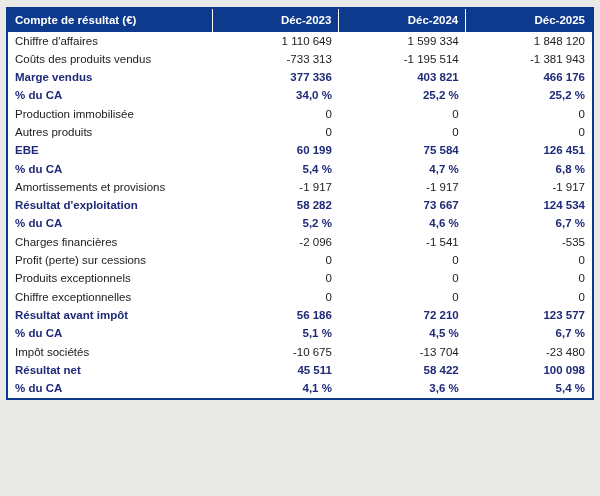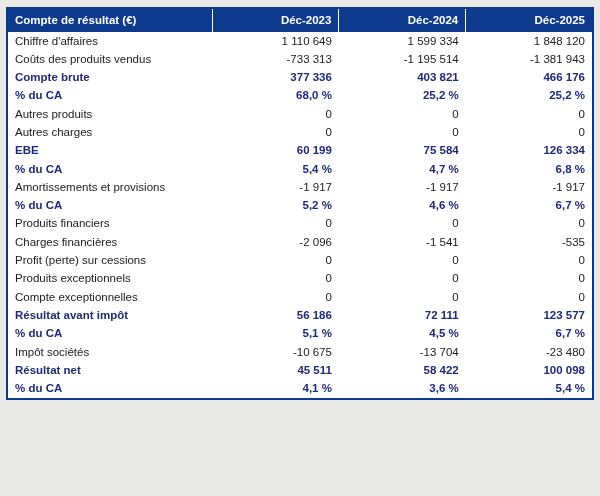--- a/index.html
+++ b/index.html
@@ -78,101 +78,101 @@
           <td class="num">1 599 334</td>
           <td class="num">1 848 120</td>
         </tr>
         <tr>
           <td>Coûts des produits vendus</td>
           <td class="num">-733 313</td>
           <td class="num">-1 195 514</td>
           <td class="num">-1 381 943</td>
         </tr>
         <tr class="emphasis">
-          <td>Compte brute</td>
+          <td>Marge vendus</td>
           <td class="num">377 336</td>
           <td class="num">403 821</td>
           <td class="num">466 176</td>
         </tr>
         <tr class="emphasis">
           <td>% du CA</td>
-          <td class="num">68,0 %</td>
+          <td class="num">34,0 %</td>
           <td class="num">25,2 %</td>
           <td class="num">25,2 %</td>
         </tr>
         <tr>
-          <td>Autres produits</td>
+          <td>Production immobilisée</td>
           <td class="num">0</td>
           <td class="num">0</td>
           <td class="num">0</td>
         </tr>
         <tr>
-          <td>Autres charges</td>
+          <td>Autres produits</td>
           <td class="num">0</td>
           <td class="num">0</td>
           <td class="num">0</td>
         </tr>
         <tr class="emphasis">
           <td>EBE</td>
           <td class="num">60 199</td>
           <td class="num">75 584</td>
-          <td class="num">126 334</td>
+          <td class="num">126 451</td>
         </tr>
         <tr class="emphasis">
           <td>% du CA</td>
           <td class="num">5,4 %</td>
           <td class="num">4,7 %</td>
           <td class="num">6,8 %</td>
         </tr>
         <tr>
           <td>Amortissements et provisions</td>
           <td class="num">-1 917</td>
           <td class="num">-1 917</td>
           <td class="num">-1 917</td>
         </tr>
         <tr class="emphasis">
+          <td>Résultat d'exploitation</td>
+          <td class="num">58 282</td>
+          <td class="num">73 667</td>
+          <td class="num">124 534</td>
+        </tr>
+        <tr class="emphasis">
           <td>% du CA</td>
           <td class="num">5,2 %</td>
           <td class="num">4,6 %</td>
           <td class="num">6,7 %</td>
-        </tr>
-        <tr>
-          <td>Produits financiers</td>
-          <td class="num">0</td>
-          <td class="num">0</td>
-          <td class="num">0</td>
         </tr>
         <tr>
           <td>Charges financières</td>
           <td class="num">-2 096</td>
           <td class="num">-1 541</td>
           <td class="num">-535</td>
         </tr>
         <tr>
           <td>Profit (perte) sur cessions</td>
           <td class="num">0</td>
           <td class="num">0</td>
           <td class="num">0</td>
         </tr>
         <tr>
           <td>Produits exceptionnels</td>
           <td class="num">0</td>
           <td class="num">0</td>
           <td class="num">0</td>
         </tr>
         <tr>
-          <td>Compte exceptionnelles</td>
+          <td>Chiffre exceptionnelles</td>
           <td class="num">0</td>
           <td class="num">0</td>
           <td class="num">0</td>
         </tr>
         <tr class="emphasis">
           <td>Résultat avant impôt</td>
           <td class="num">56 186</td>
-          <td class="num">72 111</td>
+          <td class="num">72 210</td>
           <td class="num">123 577</td>
         </tr>
         <tr class="emphasis">
           <td>% du CA</td>
           <td class="num">5,1 %</td>
           <td class="num">4,5 %</td>
           <td class="num">6,7 %</td>
         </tr>
         <tr>
           <td>Impôt sociétés</td>

